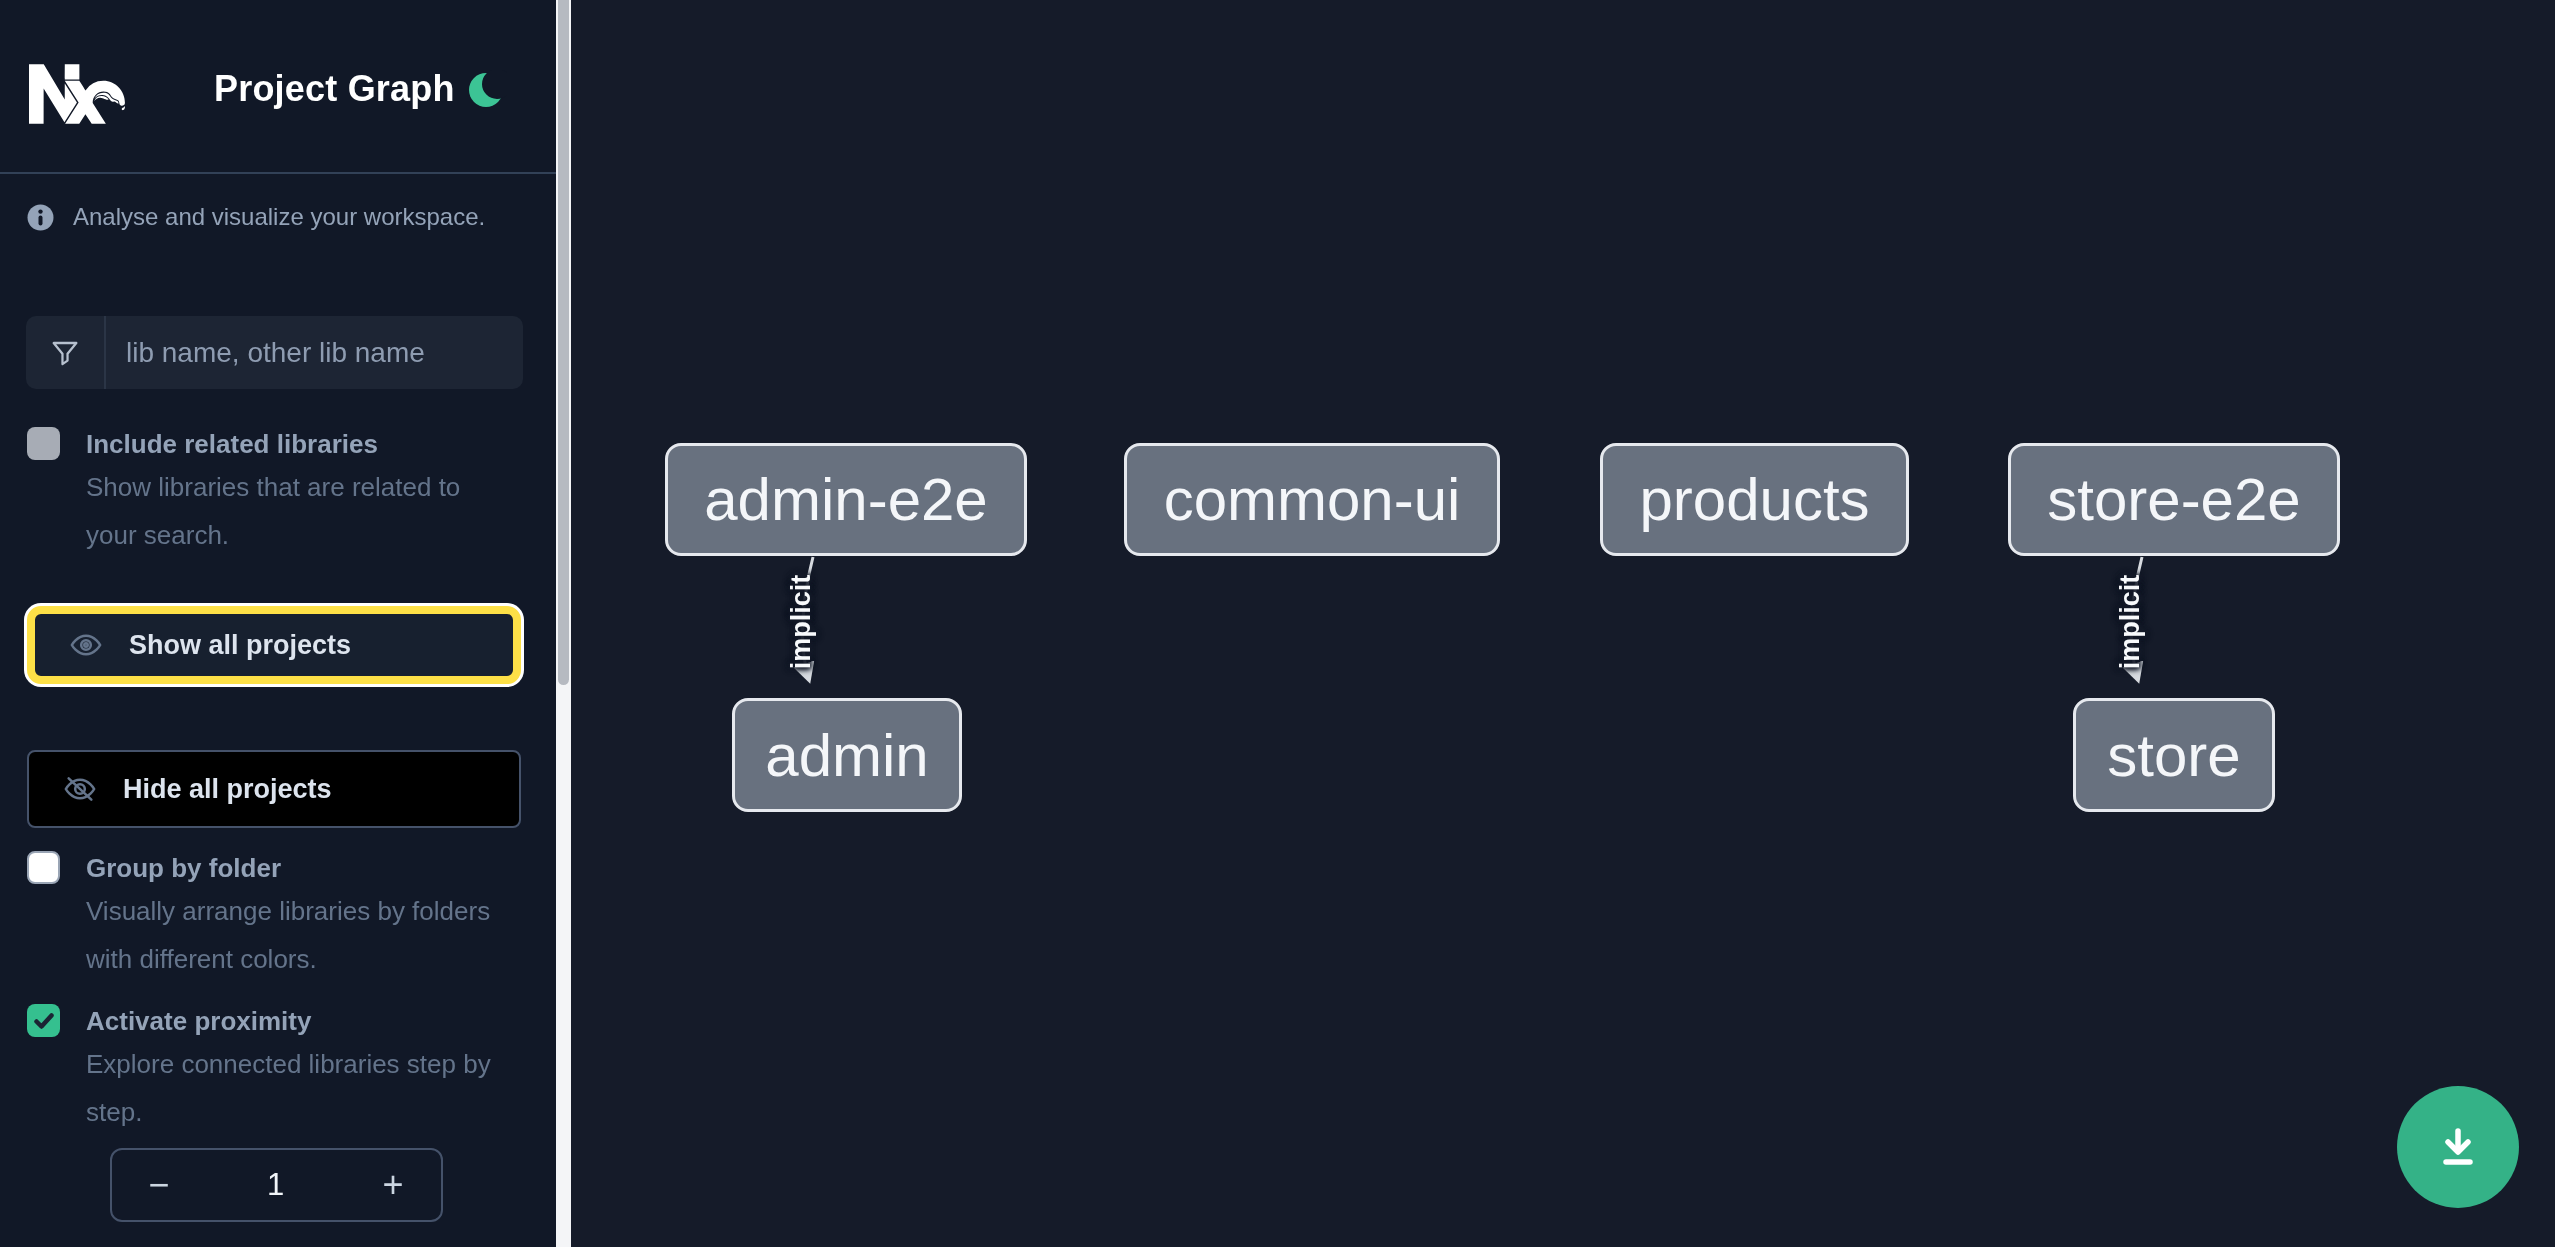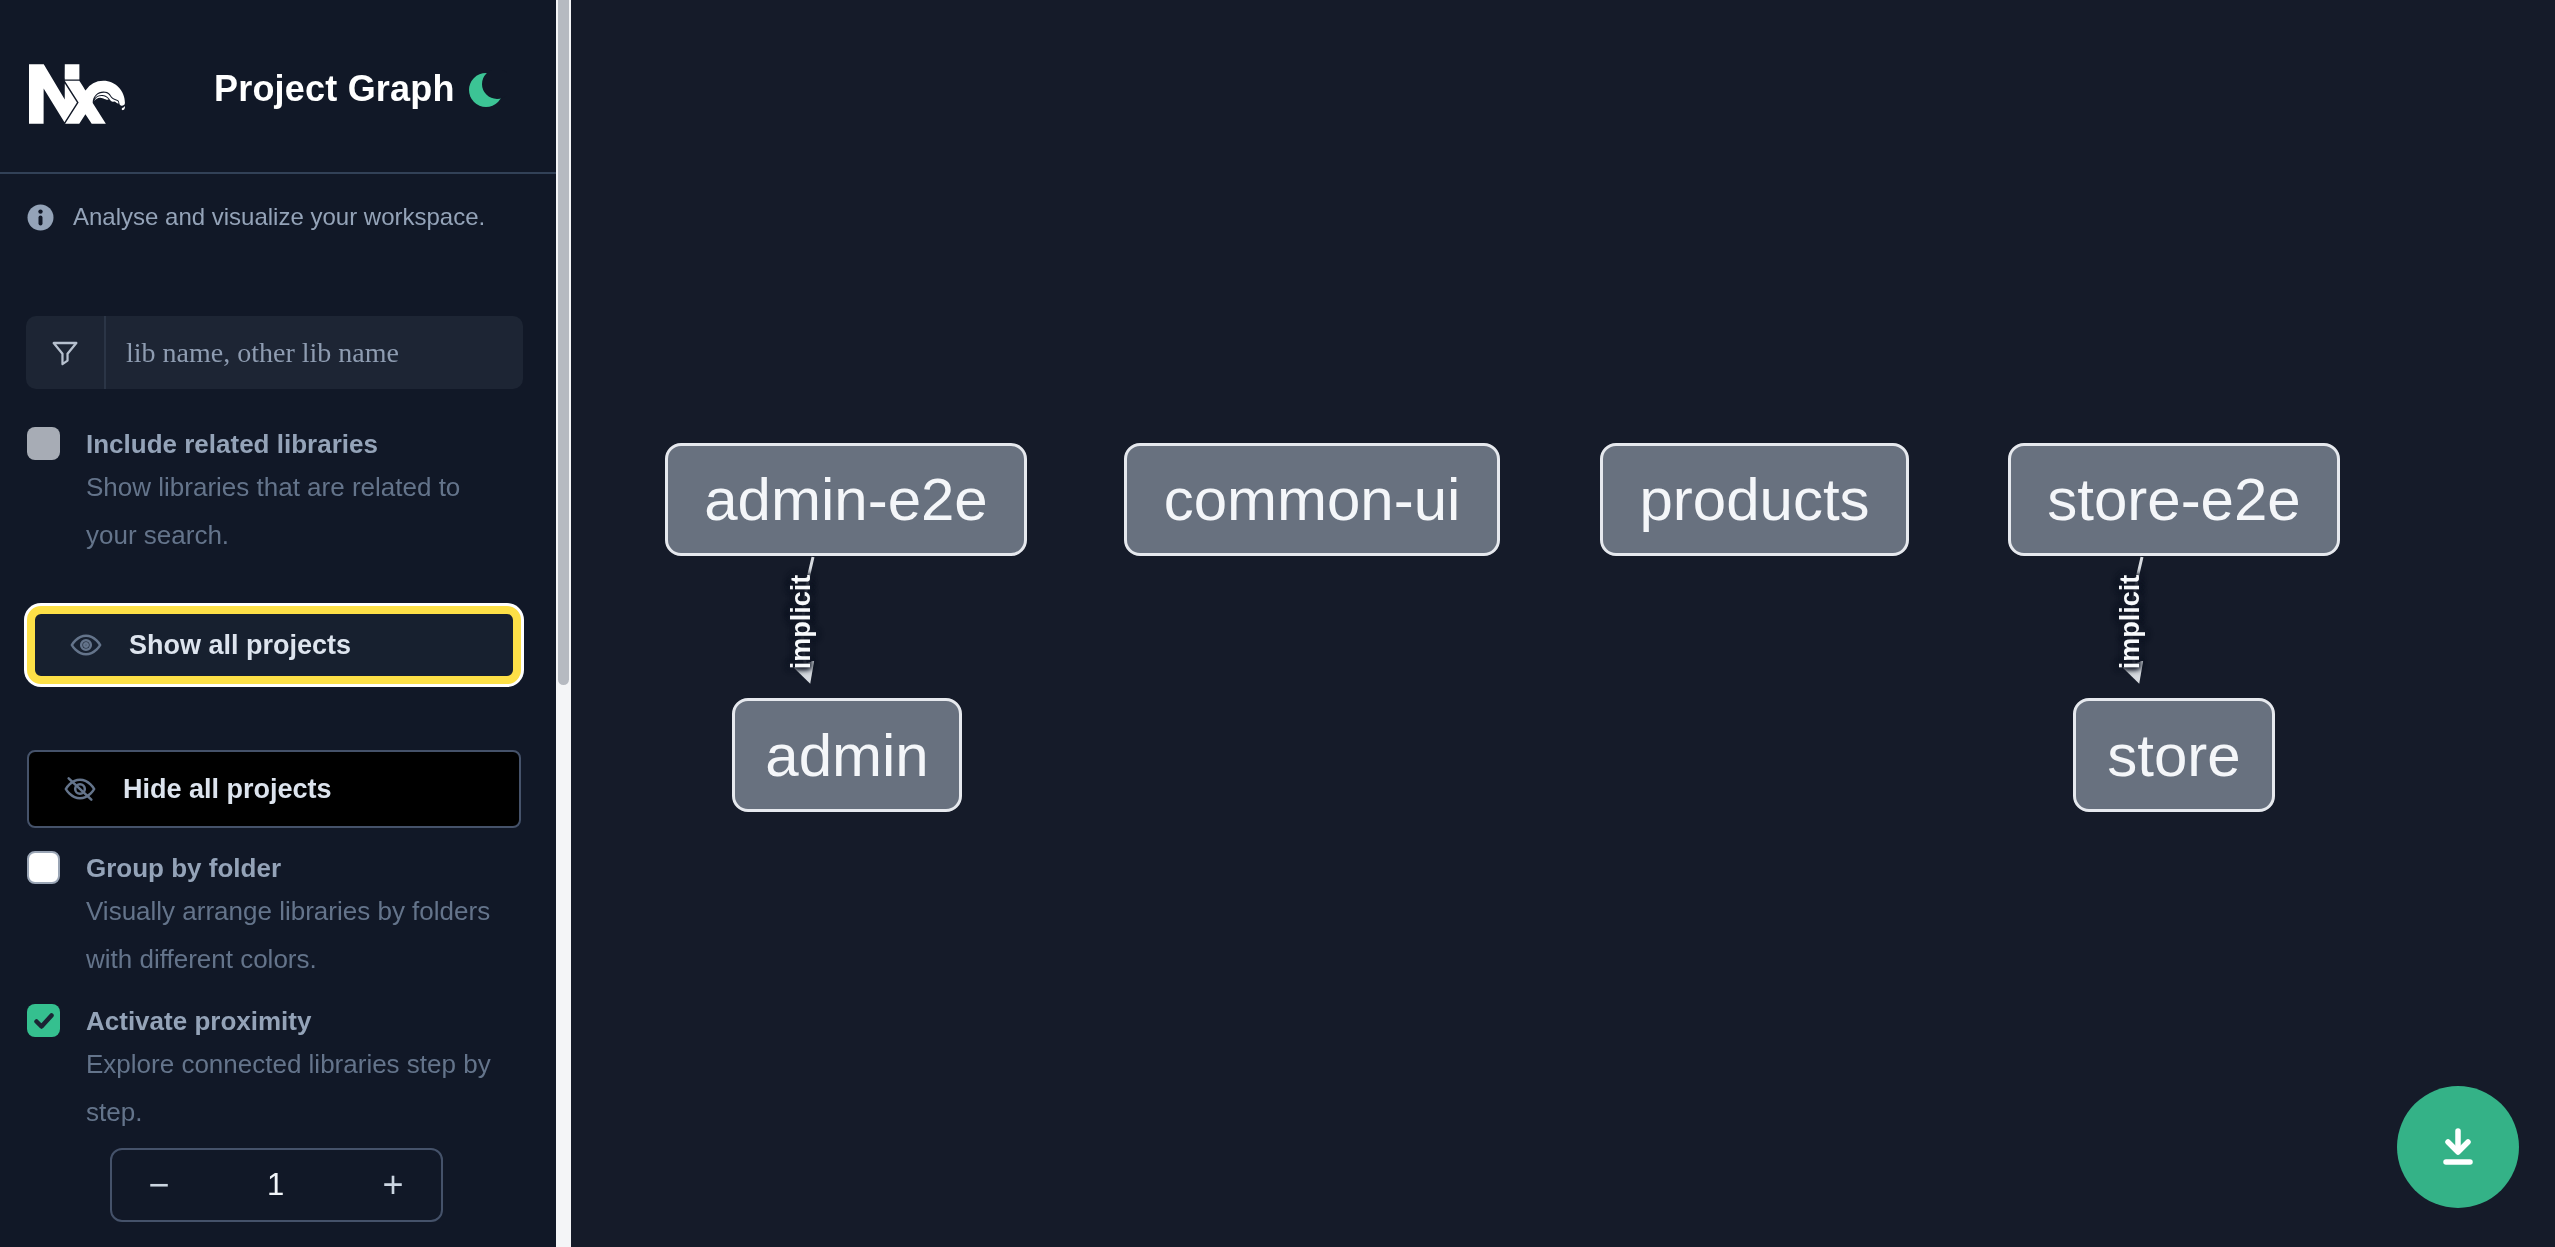--- a/index.html
+++ b/index.html
@@ -20,21 +20,21 @@
   .info-row { position:absolute; left:27px; top:203px; display:flex; align-items:center; gap:19px; }
   .info-text { font-size:24px; color:#94a3b8; }
 
   .filter-box { position:absolute; left:26px; top:316px; width:497px; height:73px;
                 background:#1d2534; border-radius:10px; display:flex; align-items:stretch;
                 overflow:hidden; }
   .filter-icon-cell { width:80px; display:flex; align-items:center; justify-content:center;
                       border-right:2px solid #2b3546; }
   .filter-input { flex:1; background:transparent; border:none; outline:none;
                   font-size:28px; color:#cbd5e1; padding:0 20px;
-                  font-family:Liberation Serif, serif; }
+                  font-family:Liberation Sans, sans-serif; }
   .filter-input::placeholder { color:#8e9cb1; opacity:1; }
 
   .opt-row { position:absolute; left:27px; width:496px; }
   .opt-row .cb { position:absolute; left:0; top:2px; width:33px; height:33px; border-radius:8px; }
   .cb-disabled { background:#a7acb5; }
   .cb-empty { background:#ffffff; border:2px solid #9aa5b5; }
   .cb-checked { background:#35c08f; display:flex; align-items:center; justify-content:center; }
   .opt-text { margin-left:59px; }
   .opt-label { font-size:26px; font-weight:600; color:#94a3b8; line-height:38px; }
   .opt-desc { font-size:26px; color:#64748b; line-height:48px; width:430px; }

